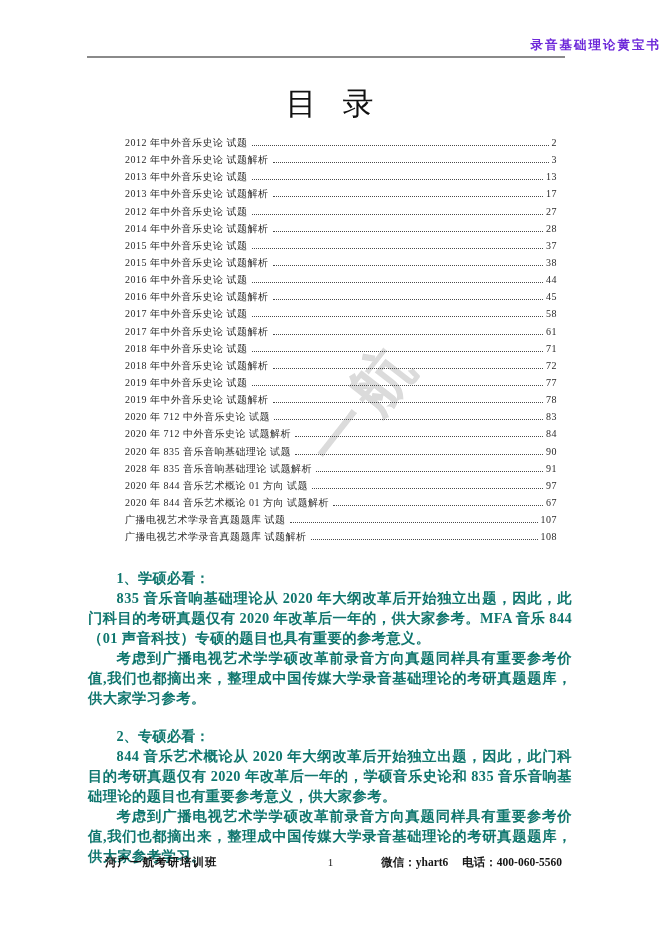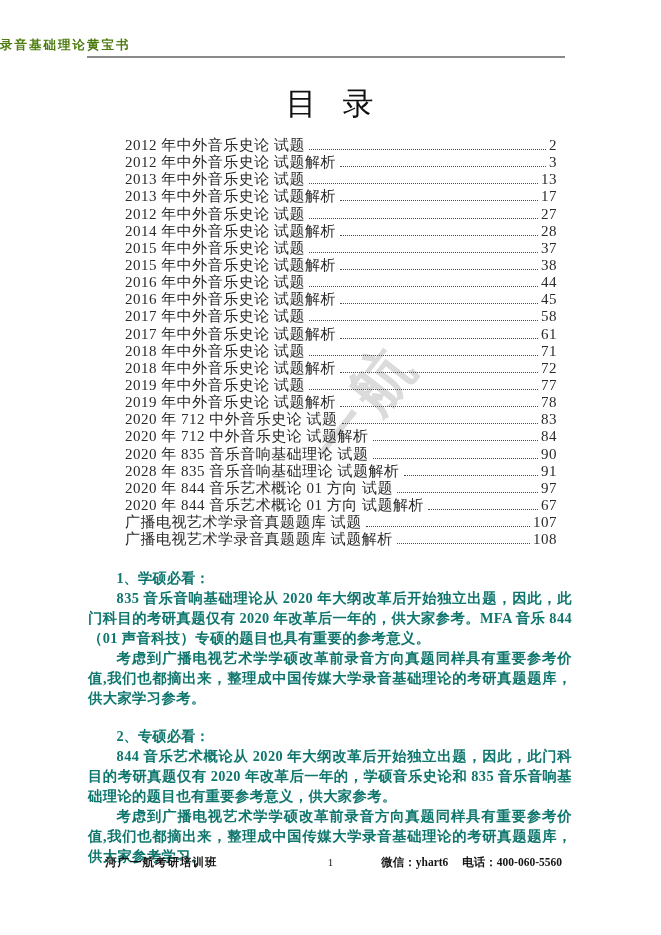--- a/index.html
+++ b/index.html
@@ -8,24 +8,24 @@
     width:661px;height:935px;
     margin:0 auto;
     background:#ffffff;
     overflow:hidden;
     font-family:"Liberation Serif","DejaVu Serif",serif;
     color:#1c1c1c;
   }
   
   .header-title{
     position:absolute;top:37px;left:0;right:0;
-    text-align:left;
+    text-align:right;
     font-family:Liberation Mono, monospace;
     font-weight:bold;font-size:12.5px;letter-spacing:2px;
-    color:#4d7c0f;
+    color:#6d28d9;
   }
   .header-rule{
     position:absolute;top:56px;left:87px;width:478px;
     border-top:2px solid #8a8a8a;
   }
   
   .doc-title{
     position:absolute;top:83px;left:0;right:0;
     text-align:center;
     font-weight:normal;font-size:31px;
@@ -44,21 +44,21 @@
     z-index:0;
   }
   
   .toc{
     position:absolute;top:136px;left:125px;right:104px;
     z-index:1;
   }
   .toc-row{
     display:flex;align-items:baseline;
     height:17.15px;
-    font-size:15px;color:#2a2a2a;
+    font-size:10px;color:#2a2a2a;
     letter-spacing:0.5px;
   }
   .toc-label{white-space:nowrap;}
   .toc-leader{
     flex:1 1 auto;
     border-bottom:1.6px dotted #4a4a4a;
     margin:0 3px 3px 4px;
     min-width:10px;
   }
   .toc-page{white-space:nowrap;}

